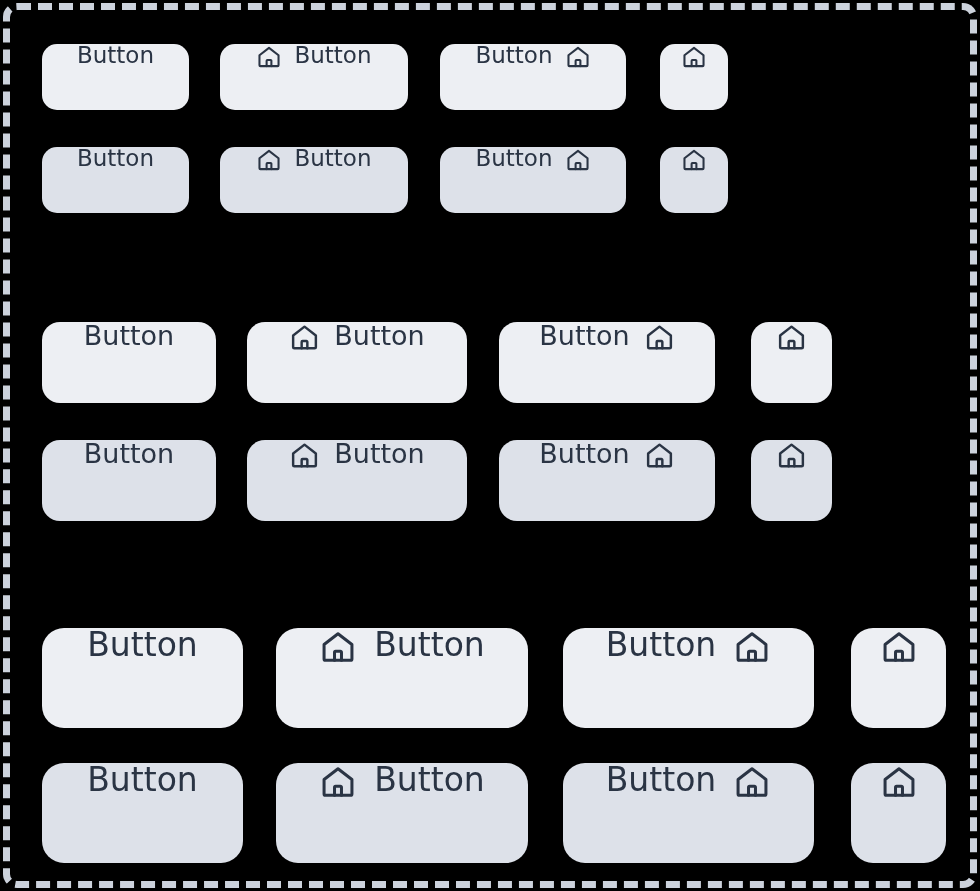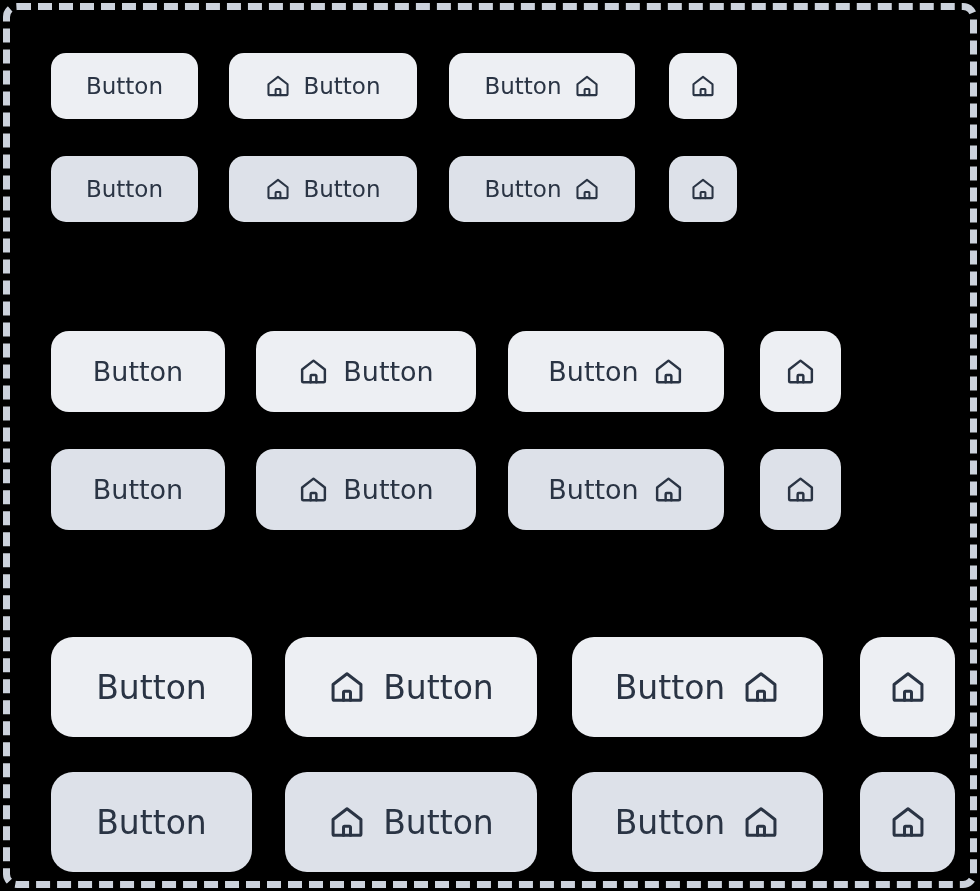--- a/index.html
+++ b/index.html
@@ -46,24 +46,24 @@
     position: absolute;
     left: 0;
     width: 980px;
     height: 0;
   }
 
   
   .btn {
     position: absolute;
     display: flex;
-    align-items: center;
+    align-items: flex-start;
     justify-content: center;
     border: none;
-    margin: 15px;
+    margin: 6px;
     padding: 0;
     font-family: "DejaVu Sans", "Liberation Sans", sans-serif;
     color: #2a3444;
     background: #edeff3;
     cursor: pointer;
     white-space: nowrap;
     -webkit-font-smoothing: antialiased;
   }
   .btn.state-hover { background: #dde1e9; }
 

